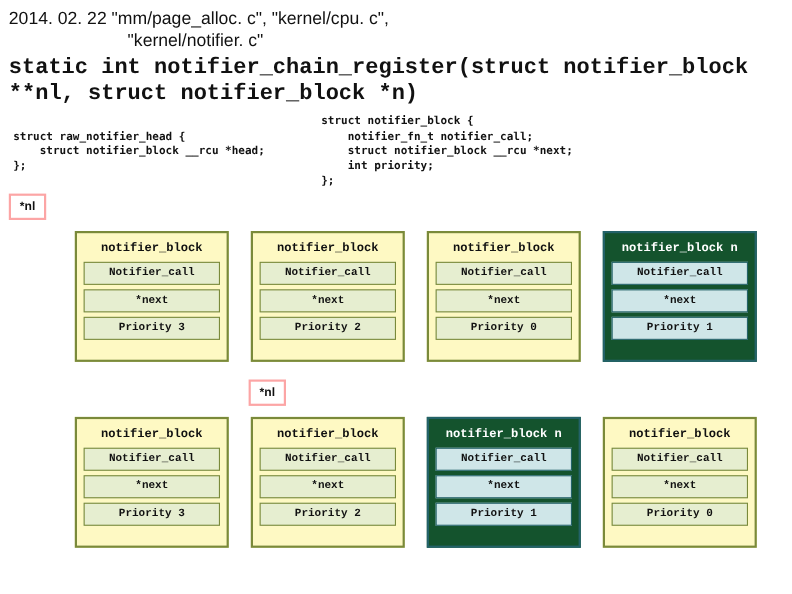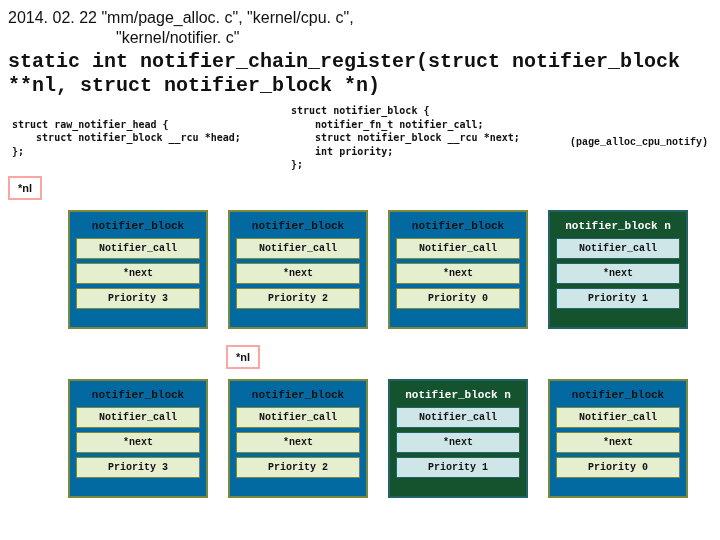--- a/index.html
+++ b/index.html
@@ -49,21 +49,21 @@
     display: flex;
     gap: 20px;
     margin-top: 10px;
     padding-left: 60px;
   }
   .block {
     width: 140px;
     box-sizing: border-box;
     padding: 6px;
   }
-  .block.olive { background: #0369a1; border: 2px solid #7a8a3a; }
+  .block.olive { background: #fef9c3; border: 2px solid #7a8a3a; }
   .block.teal  { background: #14532d; border: 2px solid #236268; }
   .hdr {
     font-family: "Courier New", monospace;
     font-weight: bold;
     font-size: 11px;
     text-align: center;
     color: #111;
     padding: 2px 0 6px 0;
   }
   .block.teal .hdr { color: #fff; }
@@ -98,21 +98,20 @@
 
 <div class="code-row">
   <pre class="code-left" style="margin:0">struct raw_notifier_head {
     struct notifier_block __rcu *head;
 };</pre>
   <pre class="code-mid" style="margin:0">struct notifier_block {
     notifier_fn_t notifier_call;
     struct notifier_block __rcu *next;
     int priority;
 };</pre>
-  <div class="code-right">(page_alloc_cpu_notify)</div>
 </div>
 
 <div class="nl-badge">*nl</div>
 
 <div class="row" id="row1">
     <div class="block olive">
       <div class="hdr">notifier_block</div>
       <div class="cell">Notifier_call</div>
       <div class="cell">*next</div>
       <div class="cell">Priority 3</div>

